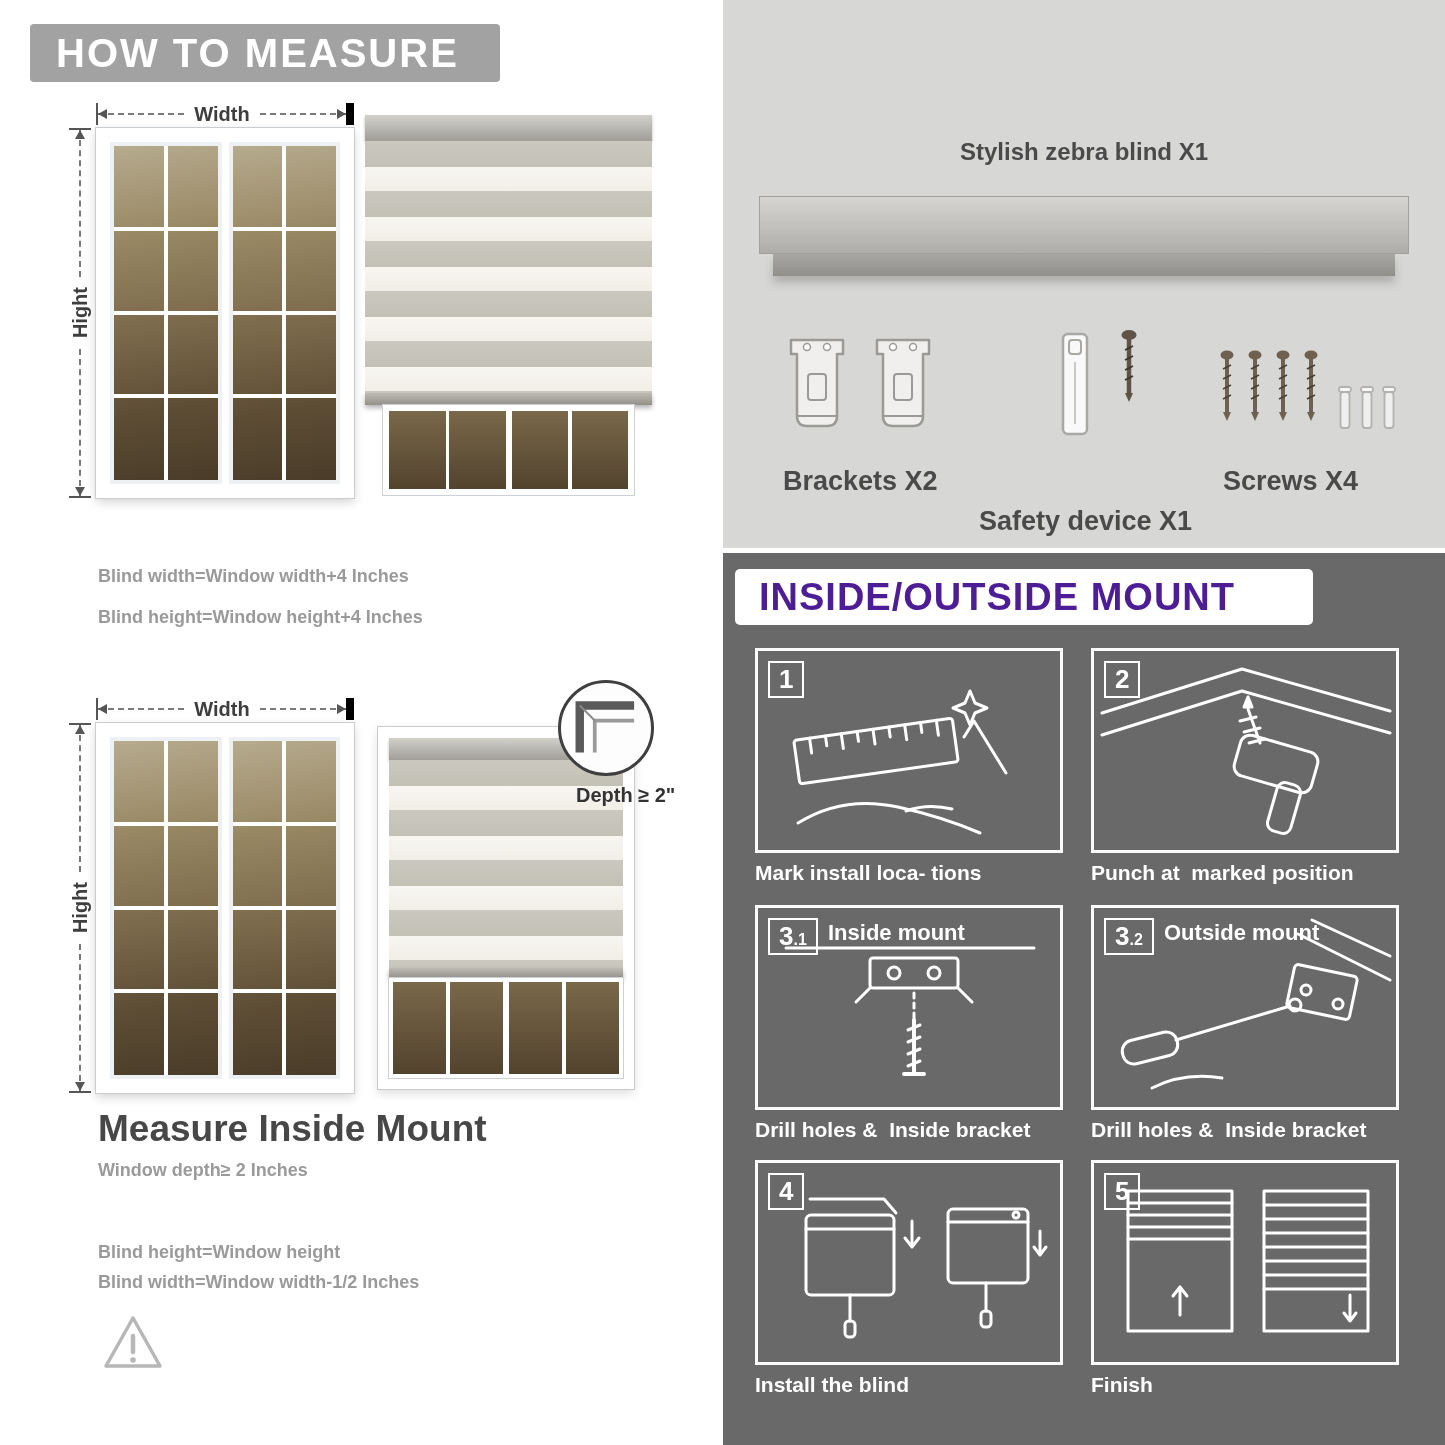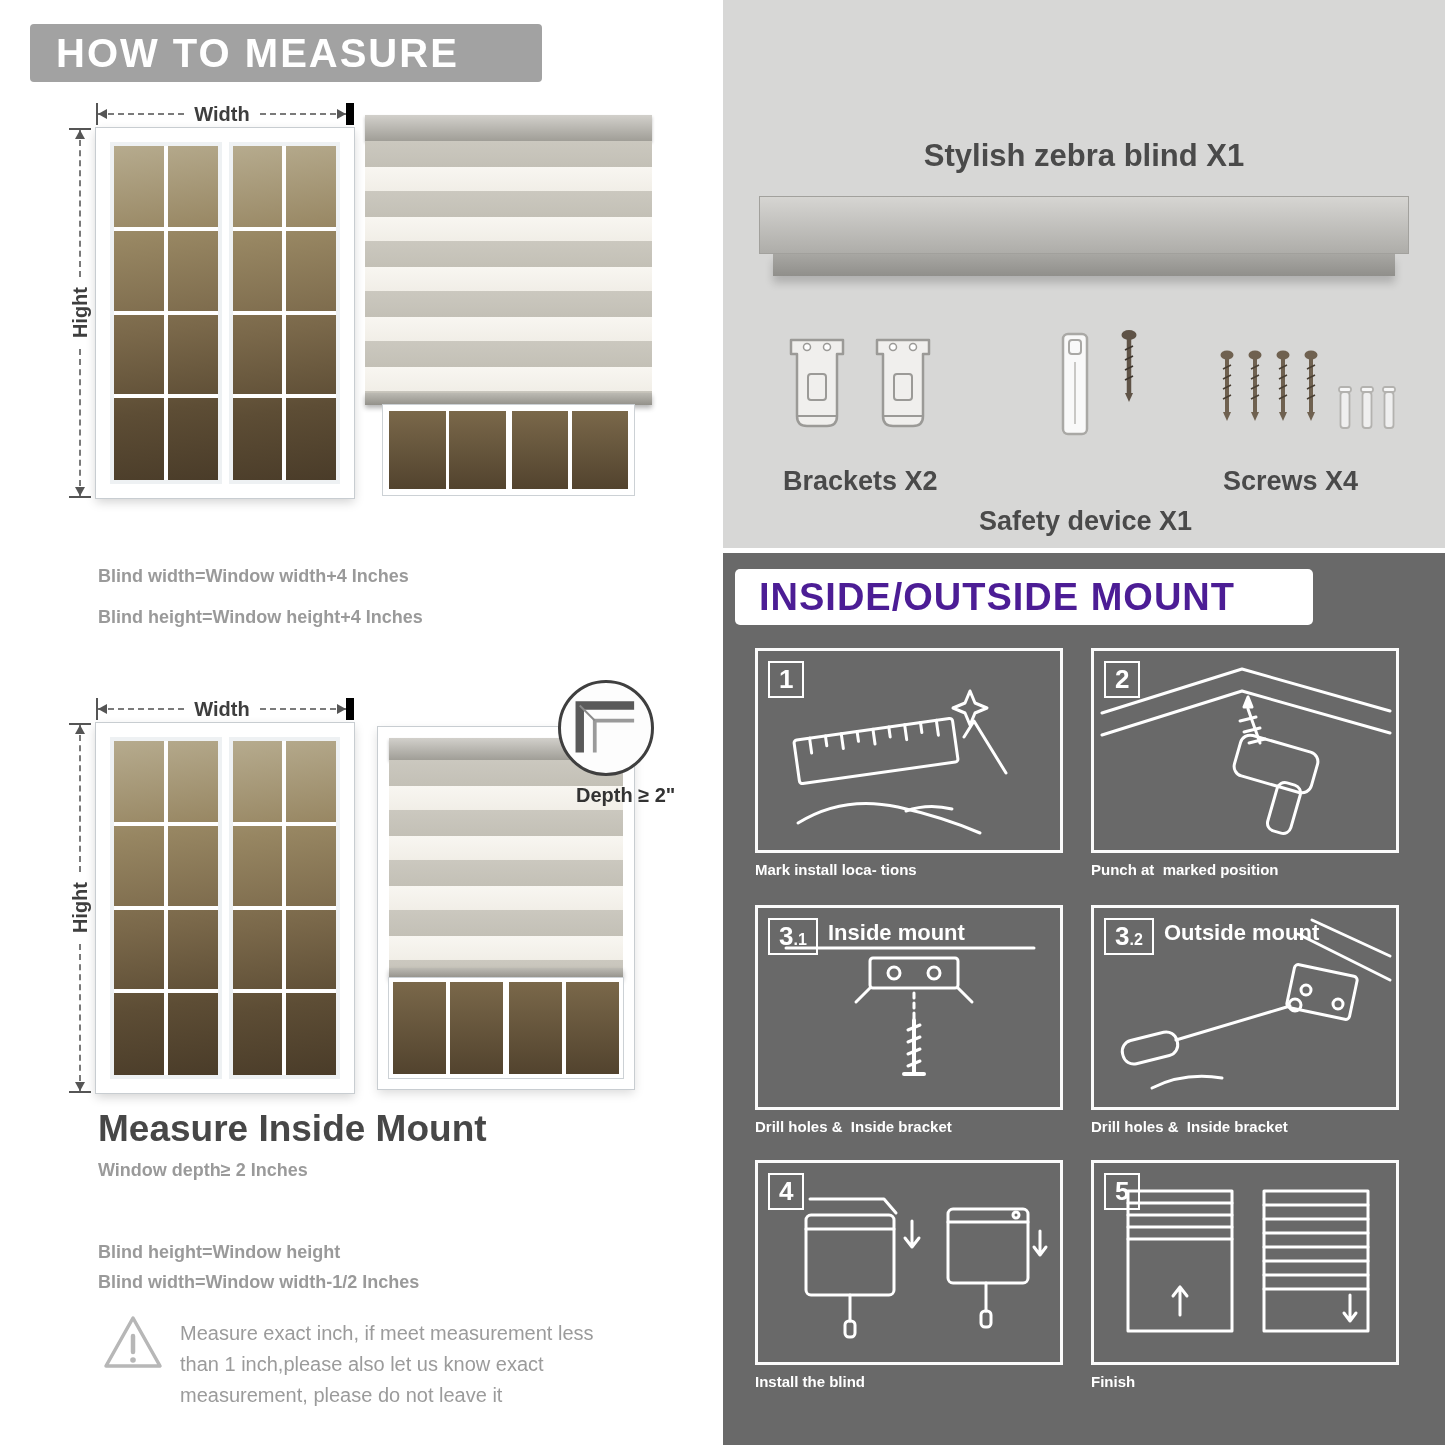--- a/index.html
+++ b/index.html
@@ -1,20 +1,20 @@
 <!DOCTYPE html>
 <html><head>
 <meta charset="utf-8">
 <style>
   * { margin:0; padding:0; box-sizing:border-box; }
   body { background:#ffffff; font-family:"Liberation Sans", sans-serif; }
   .page { position:relative; width:1445px; height:1445px; background:#ffffff; overflow:hidden; }
 
   
-  .left-banner { position:absolute; left:30px; top:24px; width:512px; height:58px;
+  .left-banner { position:absolute; left:30px; top:24px; width:470px; height:58px;
     background:#a2a2a2; border-radius:4px; color:#ffffff; font-size:40px; font-weight:bold;
     letter-spacing:2px; display:flex; align-items:center; padding-left:26px; }
 
   .measure-wrap { position:absolute; width:286px; height:398px; display:grid;
     grid-template-columns:28px 1fr; grid-template-rows:28px 1fr; }
   .measure-wrap.first { left:68px; top:100px; }
   .measure-wrap.second { left:68px; top:695px; }
   .h-arrow { grid-column:2; grid-row:1; display:flex; align-items:center;
     border-left:2px solid #555; border-right:8px solid #000000; height:22px; margin-top:3px; }
   .h-arrow .seg { flex:1; border-top:2px dashed #7a7a7a; position:relative; height:0; }
@@ -80,21 +80,21 @@
   .note-icon { position:absolute; left:100px; top:1312px; width:66px; height:62px; }
   .note-text { position:absolute; left:180px; top:1318px; width:452px;
     font-size:20px; color:#9b9b9b; line-height:1.55; }
 
   
   .right-top { position:absolute; left:723px; top:0; width:722px; height:548px; background:#d7d7d6; }
   .included-banner { position:absolute; left:30px; top:24px; width:480px; height:54px;
     background:#c6c6c5; border-radius:3px; color:#efefef; font-size:40px; font-weight:bold;
     letter-spacing:2px; display:flex; align-items:center; padding-left:24px; }
   .product-title { position:absolute; left:0; top:138px; width:100%; text-align:center;
-    font-size:31px; font-weight:bold; color:#4a4a4a; }
+    font-size:24px; font-weight:bold; color:#4a4a4a; }
   .headrail { position:absolute; left:36px; top:196px; width:650px; }
   .headrail .bar { height:58px; background:linear-gradient(180deg,#d6d5d2,#aeada9);
     border:1px solid #a2a19d; }
   .headrail .lip { margin:0 14px; height:22px; background:linear-gradient(180deg,#a8a7a3,#908f8b);
     box-shadow:0 7px 9px rgba(0,0,0,.18); }
   .item-brackets { position:absolute; left:58px; top:330px; display:flex; gap:14px; }
   .item-safety { position:absolute; left:330px; top:328px; display:flex; gap:22px; align-items:flex-start; }
   .item-screws { position:absolute; left:492px; top:335px; }
   .item-label { position:absolute; font-size:27px; font-weight:bold; color:#4a4a4a; top:466px; }
   .item-label.a { left:60px; }
@@ -106,21 +106,21 @@
   .mount-banner { position:absolute; left:12px; top:16px; width:578px; height:56px;
     background:#ffffff; border-radius:5px; color:#4c1d95; font-size:38px; font-weight:bold;
     letter-spacing:1px; display:flex; align-items:center; padding-left:24px; }
   .step { position:absolute; width:308px; }
   .step .panel { height:205px; border:3px solid #fbfbfb; position:relative; }
   .step .panel svg.illu { position:absolute; inset:0; width:100%; height:100%; }
   .badge { position:absolute; top:10px; left:10px; border:2px solid #ffffff; color:#ffffff;
     font-size:26px; font-weight:bold; padding:1px 9px; display:flex; align-items:baseline; }
   .badge .sub { font-size:16px; }
   .inner-label { position:absolute; top:12px; left:70px; color:#ffffff; font-size:22px; font-weight:bold; }
-  .caption { margin-top:8px; color:#ffffff; font-size:15px; font-weight:bold; white-space:pre-wrap; }
+  .caption { margin-top:8px; color:#ffffff; font-size:21px; font-weight:bold; white-space:pre-wrap; }
   .s1 { left:32px; top:95px; }  .s2 { left:368px; top:95px; }
   .s3 { left:32px; top:352px; } .s4 { left:368px; top:352px; }
   .s5 { left:32px; top:607px; } .s6 { left:368px; top:607px; }
 </style>
 </head>
 <body>
 
 <div class="page">
 
   <div class="left-banner">
@@ -196,21 +196,20 @@
   <div class="sec-title" style="left:98px; top:1108px;">Measure Inside Mount</div>
   <div class="formula" style="left:98px; top:1160px;">Window depth≥ 2 Inches</div>
   <div class="formula" style="left:98px; top:1244px;margin-top:28px;">Blind width=Window width-1/2 Inches</div>
   <div class="formula" style="left:98px; top:1242px;">Blind height=Window height</div>
 
   <svg class="note-icon" viewBox="0 0 66 62">
     <path d="M33 6 L60 54 H6 Z" fill="none" stroke="#b7b7b7" stroke-width="3.5" stroke-linejoin="round"></path>
     <line x1="33" y1="24" x2="33" y2="40" stroke="#b7b7b7" stroke-width="4.5" stroke-linecap="round"></line>
     <circle cx="33" cy="48" r="2.8" fill="#b7b7b7"></circle>
   </svg>
-  <div class="note-text">Measure exact inch, if meet measurement less than 1 inch,please also let us know exact measurement, please do not leave it</div>
 
   <div class="right-top">
     <div class="product-title">Stylish zebra blind X1</div>
 
     <div class="headrail">
       <div class="bar"></div>
       <div class="lip"></div>
     </div>
 
     <div class="item-brackets">

